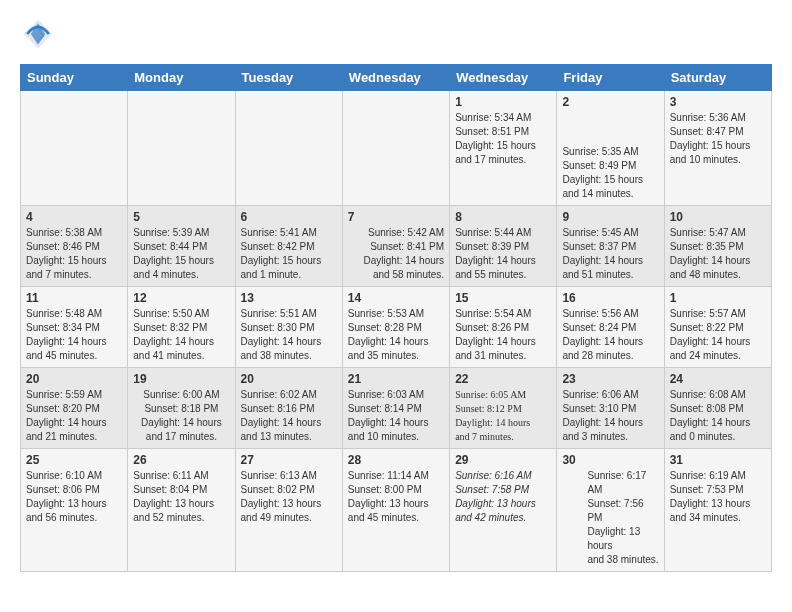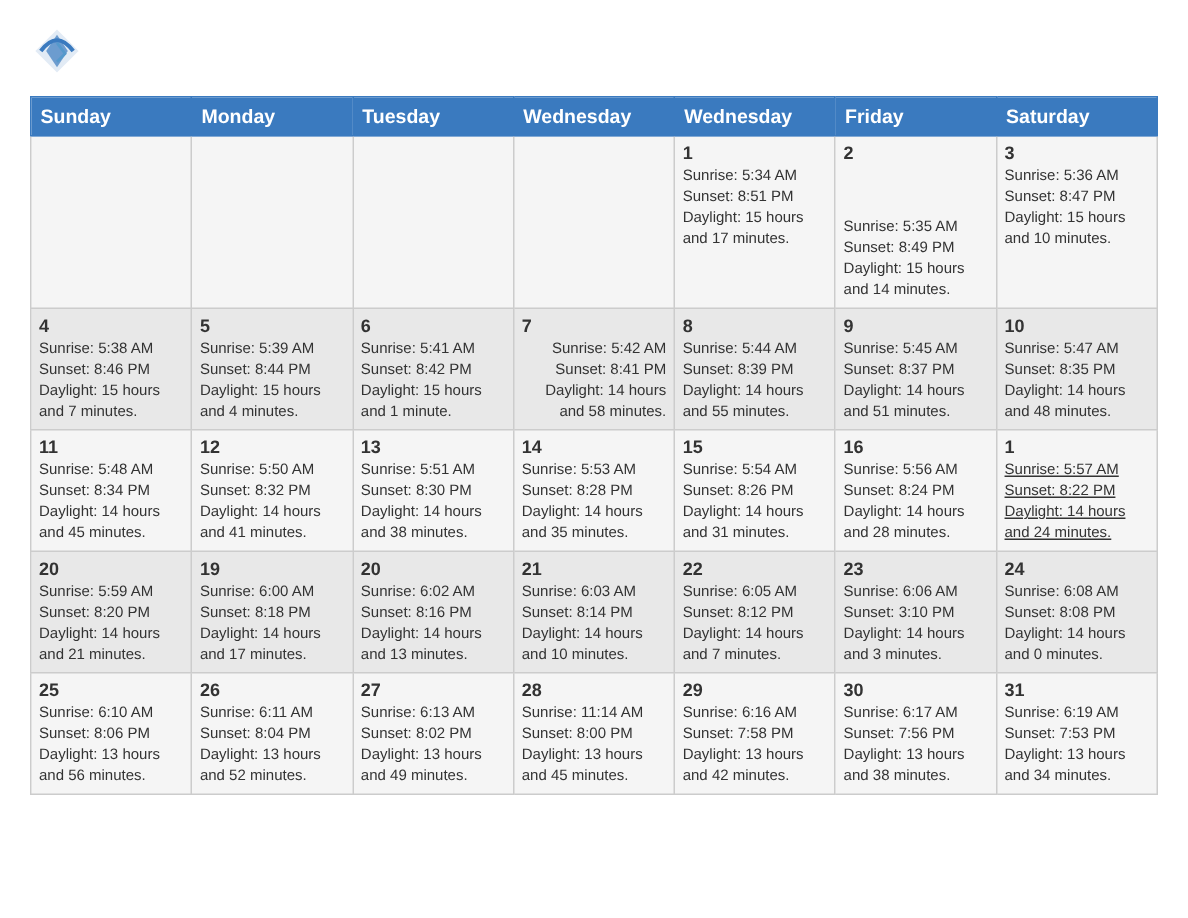--- a/index.html
+++ b/index.html
@@ -253,58 +253,58 @@
           </td>
           <td>
             <span class="day-num">16</span>
             <div class="day-info" style="white-space: pre-line;">Sunrise: 5:56 AM
 Sunset: 8:24 PM
 Daylight: 14 hours
 and 28 minutes.</div>
           </td>
           <td>
             <span class="day-num">1</span>
-            <div class="day-info" style="white-space: pre-line; text-decoration: underline;">Sunrise: 5:57 AM
+            <div class="day-info" style="white-space: pre-line;">Sunrise: 5:57 AM
 Sunset: 8:22 PM
 Daylight: 14 hours
 and 24 minutes.</div>
           </td>
         </tr>
         <tr>
           <td>
             <span class="day-num">20</span>
             <div class="day-info" style="white-space: pre-line;">Sunrise: 5:59 AM
 Sunset: 8:20 PM
 Daylight: 14 hours
 and 21 minutes.</div>
           </td>
           <td>
             <span class="day-num">19</span>
-            <div class="day-info" style="white-space: pre-line;">Sunrise: 6:00 AM
+            <div class="day-info" style="white-space: pre-line; text-align: center;">Sunrise: 6:00 AM
 Sunset: 8:18 PM
 Daylight: 14 hours
 and 17 minutes.</div>
           </td>
           <td>
             <span class="day-num">20</span>
             <div class="day-info" style="white-space: pre-line;">Sunrise: 6:02 AM
 Sunset: 8:16 PM
 Daylight: 14 hours
 and 13 minutes.</div>
           </td>
           <td>
             <span class="day-num">21</span>
             <div class="day-info" style="white-space: pre-line;">Sunrise: 6:03 AM
 Sunset: 8:14 PM
 Daylight: 14 hours
 and 10 minutes.</div>
           </td>
           <td>
             <span class="day-num">22</span>
-            <div class="day-info" style="white-space: pre-line;">Sunrise: 6:05 AM
+            <div class="day-info" style="white-space: pre-line; font-family: Liberation Serif, serif;">Sunrise: 6:05 AM
 Sunset: 8:12 PM
 Daylight: 14 hours
 and 7 minutes.</div>
           </td>
           <td>
             <span class="day-num">23</span>
             <div class="day-info" style="white-space: pre-line;">Sunrise: 6:06 AM
 Sunset: 3:10 PM
 Daylight: 14 hours
 and 3 minutes.</div>
@@ -341,28 +341,28 @@
           </td>
           <td>
             <span class="day-num">28</span>
             <div class="day-info" style="white-space: pre-line;">Sunrise: 11:14 AM
 Sunset: 8:00 PM
 Daylight: 13 hours
 and 45 minutes.</div>
           </td>
           <td>
             <span class="day-num">29</span>
-            <div class="day-info" style="white-space: pre-line;">Sunrise: 6:16 AM
+            <div class="day-info" style="white-space: pre-line; font-style: italic;">Sunrise: 6:16 AM
 Sunset: 7:58 PM
 Daylight: 13 hours
 and 42 minutes.</div>
           </td>
           <td>
             <span class="day-num">30</span>
-            <div class="day-info" style="white-space: pre-line;">Sunrise: 6:17 AM
+            <div class="day-info" style="white-space: pre-line; margin-left: 25px;">Sunrise: 6:17 AM
 Sunset: 7:56 PM
 Daylight: 13 hours
 and 38 minutes.</div>
           </td>
           <td>
             <span class="day-num">31</span>
             <div class="day-info" style="white-space: pre-line;">Sunrise: 6:19 AM
 Sunset: 7:53 PM
 Daylight: 13 hours
 and 34 minutes.</div>

